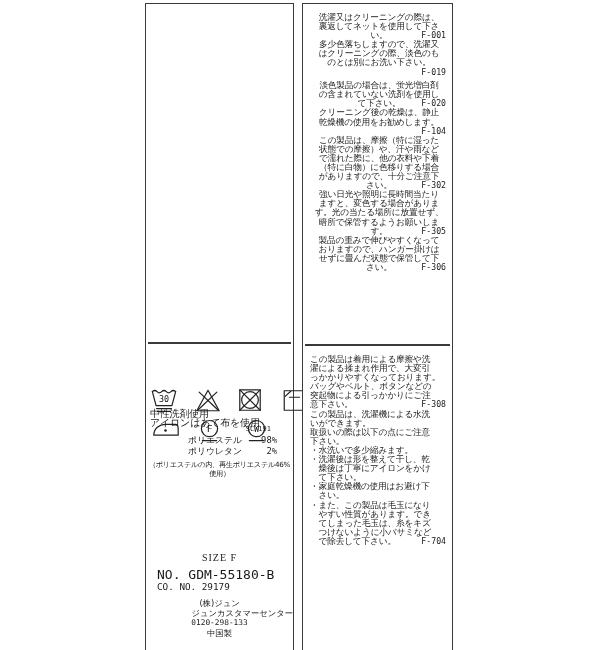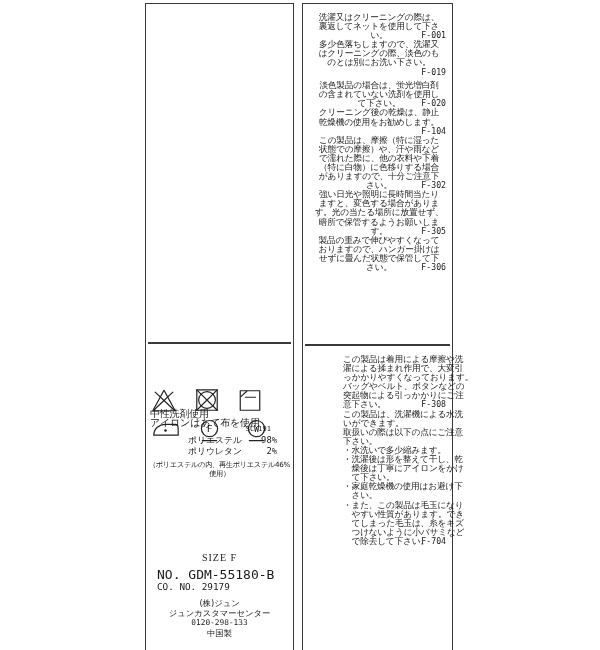--- a/index.html
+++ b/index.html
@@ -6,21 +6,21 @@
   body{width:600px;height:650px;background:#ffffff;font-family:"DejaVu Sans","Liberation Sans",sans-serif;color:#1a1a1a;}
   .canvas{position:relative;width:600px;height:650px;overflow:hidden;background:#fff;}
   .box{position:absolute;top:3px;height:660px;border:1px solid #3a3a3a;background:#fff;box-sizing:border-box;}
   .left-box{left:145px;width:149px;}
   .right-box{left:302px;width:151px;}
   .sep{position:absolute;left:2px;right:2px;border-top:2px solid #3a3a3a;}
   .lp-sep{top:338px;}
   .rp-sep{top:340px;}
   
   .rp-top{position:absolute;top:9px;left:7px;right:4px;text-align:center;}
-  .rp-bottom{position:absolute;top:351px;left:7px;right:4px;margin-left:33px;}
+  .rp-bottom{position:absolute;top:351px;left:7px;right:4px;}
   .jline{position:relative;height:9.1px;line-height:9.1px;font-size:8.7px;white-space:pre;letter-spacing:-0.2px;}
   .jline.gap{margin-top:4.5px;}
   .fcode{position:absolute;right:2px;top:0;font-family:"DejaVu Sans Mono","Liberation Mono",monospace;font-size:8.2px;letter-spacing:0;}
   
   .abs{position:absolute;box-sizing:border-box;white-space:pre;}
   .sym-row1{top:345px;left:4px;display:flex;gap:3px;}
   .sym-row2{top:377px;left:5px;display:flex;gap:7px;align-items:flex-start;}
   .lnote{font-size:10px;left:4px;letter-spacing:-0.2px;}
   .note1{top:403px;}
   .note2{top:412px;}
@@ -30,36 +30,44 @@
   .comp2{top:442px;}
   .comp-pct{font-family:"DejaVu Sans Mono","Liberation Mono",monospace;margin-left:16px;}
   .cnote{left:2px;right:2px;text-align:center;font-size:7.2px;letter-spacing:-0.3px;}
   .cnote1{top:456px;}
   .cnote2{top:465px;}
   .sizef{top:548px;left:0;right:0;text-align:center;font-family:Liberation Serif, serif;font-size:10px;letter-spacing:1px;}
   .prodno{top:563px;left:11px;font-family:"DejaVu Sans Mono","Liberation Mono",monospace;font-size:13px;}
   .cono{top:577px;left:11px;font-family:"DejaVu Sans Mono","Liberation Mono",monospace;font-size:9.3px;}
   .cline{left:0;right:0;text-align:center;font-size:8.3px;}
   .company{top:594px;}
-  .center2{top:604px;}
+  .center2{top:604px;text-align:right;}
   .phone{top:614px;font-family:"DejaVu Sans Mono","Liberation Mono",monospace;font-size:7.8px;}
   .origin{top:624px;}
   svg{display:block;}
   svg .st{stroke:#222;stroke-width:1.3;fill:none;stroke-linecap:round;stroke-linejoin:round;}
   svg text{fill:#111;font-family:"DejaVu Sans Mono","Liberation Mono",monospace;}
 </style>
 </head>
 <body>
 
 <div class="canvas">
 
   <div class="box left-box">
     <div class="sep lp-sep"></div>
 
     <div class="abs sym-row1">
+      <span>
+        <svg width="28" height="27" viewBox="0 0 30 29">
+          <path class="st" d="M2.5 5 Q5 2.5 7.5 5 Q10 7.5 12.5 5 Q15 2.5 17.5 5 Q20 7.5 22.5 5 Q25 2.5 27.5 5"></path>
+          <path class="st" d="M2.5 5 L6.5 20 L23.5 20 L27.5 5"></path>
+          <text x="15" y="16.5" font-size="9" text-anchor="middle">30</text>
+          <path class="st" d="M7 23.2 L23 23.2 M8 26.2 L22 26.2"></path>
+        </svg>
+      </span>
       <span>
         <svg width="28" height="27" viewBox="0 0 30 29">
           <path class="st" d="M15 3.5 L3 25.5 L27 25.5 Z"></path>
           <path class="st" d="M5.5 5.5 L25.5 24.5 M24.5 5.5 L4.5 24.5"></path>
         </svg>
       </span>
       <span>
         <svg width="26" height="27" viewBox="0 0 28 29">
           <rect class="st" x="3" y="3" width="22" height="22"></rect>
           <circle class="st" cx="14" cy="14" r="9"></circle>

